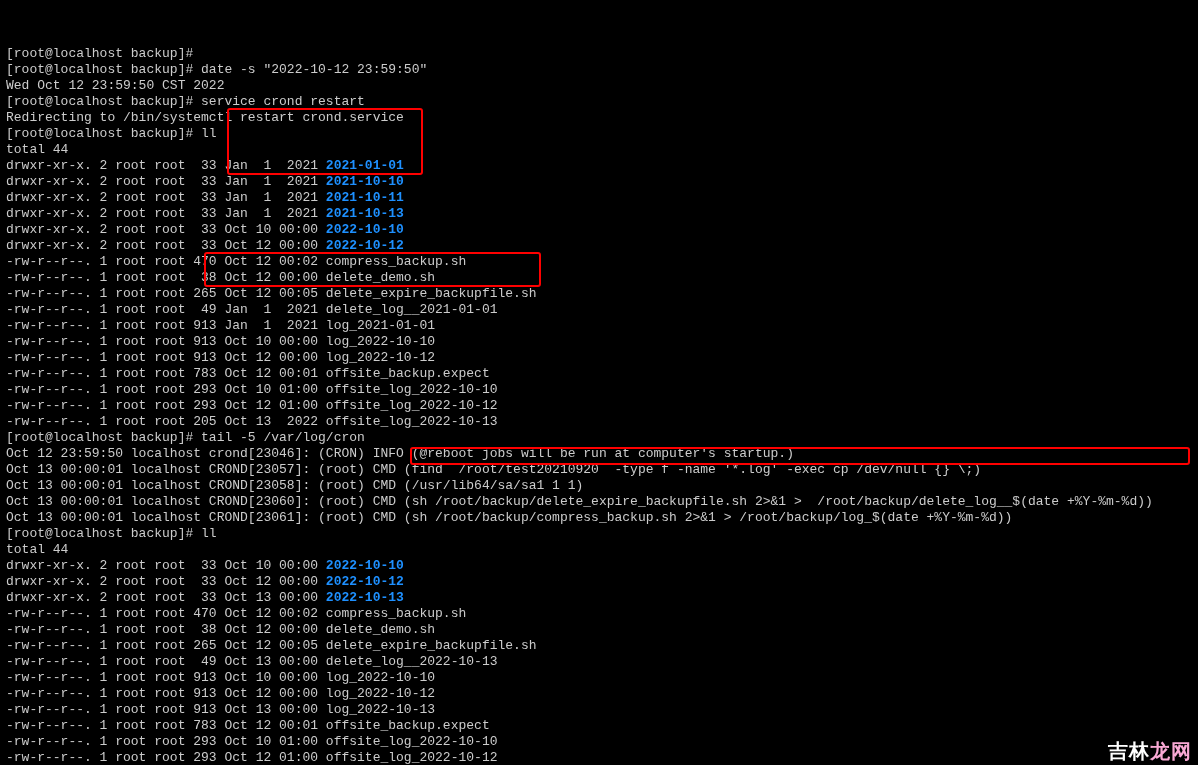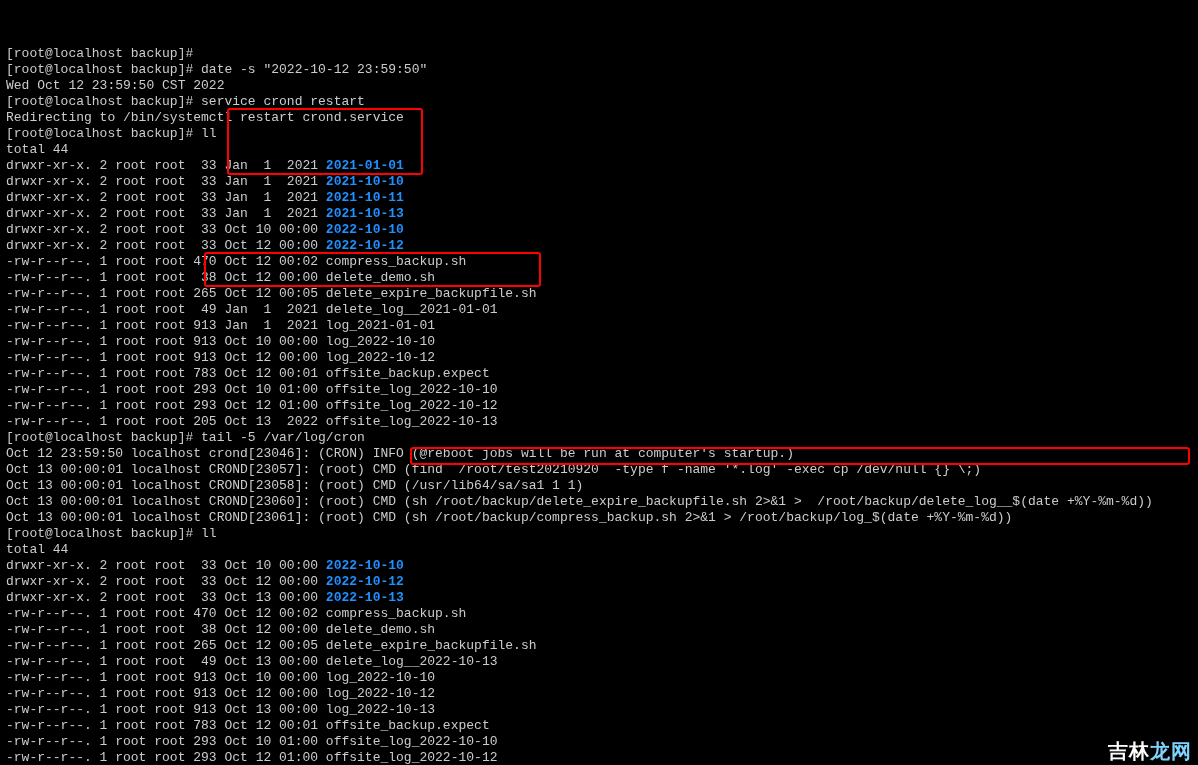--- a/index.html
+++ b/index.html
@@ -44,21 +44,21 @@
     position: absolute;
     right: 6px;
     bottom: 6px;
     font-family: Arial, sans-serif;
     font-size: 20px;
     font-weight: bold;
     color: #fff;
     text-shadow: 1px 1px 2px #000, 0 0 3px #000;
     letter-spacing: 1px;
   }
-  .watermark span.accent { color: #7dd3fc; }
+  .watermark span.accent { color: #f9a8d4; }
 </style>
 </head>
 <body>
 
 <div class="terminal" id="term"><div class="line">[root@localhost backup]# </div><div class="line">[root@localhost backup]# date -s "2022-10-12 23:59:50"</div><div class="line">Wed Oct 12 23:59:50 CST 2022</div><div class="line">[root@localhost backup]# service crond restart</div><div class="line">Redirecting to /bin/systemctl restart crond.service</div><div class="line">[root@localhost backup]# ll</div><div class="line">total 44</div><div class="line">drwxr-xr-x. 2 root root  33 Jan  1  2021 <span class="dir">2021-01-01</span></div><div class="line">drwxr-xr-x. 2 root root  33 Jan  1  2021 <span class="dir">2021-10-10</span></div><div class="line">drwxr-xr-x. 2 root root  33 Jan  1  2021 <span class="dir">2021-10-11</span></div><div class="line">drwxr-xr-x. 2 root root  33 Jan  1  2021 <span class="dir">2021-10-13</span></div><div class="line">drwxr-xr-x. 2 root root  33 Oct 10 00:00 <span class="dir">2022-10-10</span></div><div class="line">drwxr-xr-x. 2 root root  33 Oct 12 00:00 <span class="dir">2022-10-12</span></div><div class="line">-rw-r--r--. 1 root root 470 Oct 12 00:02 compress_backup.sh</div><div class="line">-rw-r--r--. 1 root root  38 Oct 12 00:00 delete_demo.sh</div><div class="line">-rw-r--r--. 1 root root 265 Oct 12 00:05 delete_expire_backupfile.sh</div><div class="line">-rw-r--r--. 1 root root  49 Jan  1  2021 delete_log__2021-01-01</div><div class="line">-rw-r--r--. 1 root root 913 Jan  1  2021 log_2021-01-01</div><div class="line">-rw-r--r--. 1 root root 913 Oct 10 00:00 log_2022-10-10</div><div class="line">-rw-r--r--. 1 root root 913 Oct 12 00:00 log_2022-10-12</div><div class="line">-rw-r--r--. 1 root root 783 Oct 12 00:01 offsite_backup.expect</div><div class="line">-rw-r--r--. 1 root root 293 Oct 10 01:00 offsite_log_2022-10-10</div><div class="line">-rw-r--r--. 1 root root 293 Oct 12 01:00 offsite_log_2022-10-12</div><div class="line">-rw-r--r--. 1 root root 205 Oct 13  2022 offsite_log_2022-10-13</div><div class="line">[root@localhost backup]# tail -5 /var/log/cron</div><div class="line">Oct 12 23:59:50 localhost crond[23046]: (CRON) INFO (@reboot jobs will be run at computer's startup.)</div><div class="line">Oct 13 00:00:01 localhost CROND[23057]: (root) CMD (find  /root/test20210920  -type f -name '*.log' -exec cp /dev/null {} \;)</div><div class="line">Oct 13 00:00:01 localhost CROND[23058]: (root) CMD (/usr/lib64/sa/sa1 1 1)</div><div class="line">Oct 13 00:00:01 localhost CROND[23060]: (root) CMD (sh /root/backup/delete_expire_backupfile.sh 2&gt;&amp;1 &gt;  /root/backup/delete_log__$(date +%Y-%m-%d))</div><div class="line">Oct 13 00:00:01 localhost CROND[23061]: (root) CMD (sh /root/backup/compress_backup.sh 2&gt;&amp;1 &gt; /root/backup/log_$(date +%Y-%m-%d))</div><div class="line">[root@localhost backup]# ll</div><div class="line">total 44</div><div class="line">drwxr-xr-x. 2 root root  33 Oct 10 00:00 <span class="dir">2022-10-10</span></div><div class="line">drwxr-xr-x. 2 root root  33 Oct 12 00:00 <span class="dir">2022-10-12</span></div><div class="line">drwxr-xr-x. 2 root root  33 Oct 13 00:00 <span class="dir">2022-10-13</span></div><div class="line">-rw-r--r--. 1 root root 470 Oct 12 00:02 compress_backup.sh</div><div class="line">-rw-r--r--. 1 root root  38 Oct 12 00:00 delete_demo.sh</div><div class="line">-rw-r--r--. 1 root root 265 Oct 12 00:05 delete_expire_backupfile.sh</div><div class="line">-rw-r--r--. 1 root root  49 Oct 13 00:00 delete_log__2022-10-13</div><div class="line">-rw-r--r--. 1 root root 913 Oct 10 00:00 log_2022-10-10</div><div class="line">-rw-r--r--. 1 root root 913 Oct 12 00:00 log_2022-10-12</div><div class="line">-rw-r--r--. 1 root root 913 Oct 13 00:00 log_2022-10-13</div><div class="line">-rw-r--r--. 1 root root 783 Oct 12 00:01 offsite_backup.expect</div><div class="line">-rw-r--r--. 1 root root 293 Oct 10 01:00 offsite_log_2022-10-10</div><div class="line">-rw-r--r--. 1 root root 293 Oct 12 01:00 offsite_log_2022-10-12</div><div class="line">-rw-r--r--. 1 root root 205 Oct 13  2022 offsite_log_2022-10-13</div><div class="line">[root@localhost backup]# <span class="cursor"></span></div></div>
 
 <div class="redbox" style="left:227px; top:108px; width:196px; height:67px;"></div>
 <div class="redbox" style="left:204px; top:252px; width:337px; height:35px;"></div>
 <div class="redbox" style="left:410px; top:447px; width:780px; height:18px;"></div>
 

